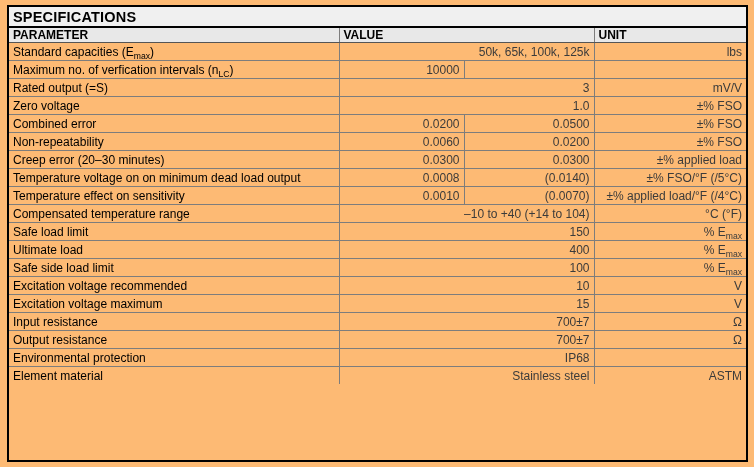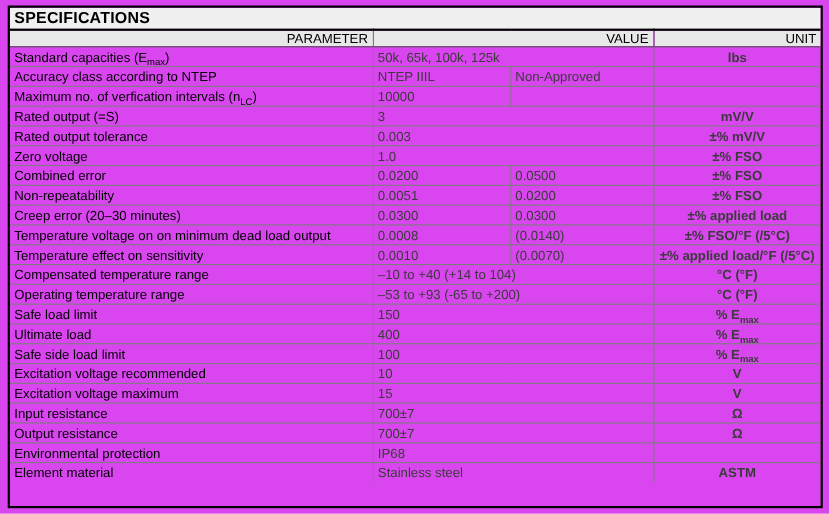--- a/index.html
+++ b/index.html
@@ -4,21 +4,21 @@
 <style>
   html, body {
     margin: 0;
     padding: 0;
     background: #ffffff;
     font-family: "Liberation Sans", "DejaVu Sans", sans-serif;
   }
   .page {
     width: 754px;
     height: 467px;
-    background: #d946ef;
+    background: #fdba74;
     box-sizing: border-box;
     padding: 5px 6px 5px 7px;
   }
   .spec-wrap {
     border: 2px solid #000000;
     box-sizing: border-box;
     height: 457px;
     overflow: hidden;
   }
   table.spec {
@@ -45,46 +45,45 @@
     font-weight: bold;
     font-size: 14.5px;
     letter-spacing: 0.2px;
     color: #000000;
     text-align: left;
     vertical-align: middle;
   }
   tr.head td {
     height: 14px;
     background: #e8e8e8;
-    font-weight: normal;
+    font-weight: bold;
     font-size: 12px;
     color: #000000;
-    text-align: right;
+    text-align: left;
     vertical-align: middle;
     border-bottom: 1px solid #555555;
   }
   tr.data td {
     height: 17px;
     font-size: 12px;
     vertical-align: middle;
   }
   td.param {
     font-weight: normal;
     color: #000000;
     text-align: left;
   }
   td.val {
     color: #3b3b3b;
-    text-align: left;
+    text-align: right;
   }
   td.unit {
     color: #3b3b3b;
-    text-align: center;
+    text-align: right;
     font-size: 11.5px;
-    font-weight: bold;
   }
   sub {
     font-size: 72%;
     line-height: 0;
   }
 </style>
 </head>
 <body>
 
 <div class="page">
@@ -105,84 +104,68 @@
         <td colspan="2">VALUE</td>
         <td>UNIT</td>
       </tr>
 
       <tr class="data">
         <td class="param">Standard capacities (E<sub>max</sub>)</td>
         <td class="val" colspan="2">50k, 65k, 100k, 125k</td>
         <td class="unit">lbs</td>
       </tr>
       <tr class="data">
-        <td class="param">Accuracy class according to NTEP</td>
-        <td class="val">NTEP IIIL</td>
-        <td class="val">Non-Approved</td>
-        <td class="unit"></td>
-      </tr>
-      <tr class="data">
         <td class="param">Maximum no. of verfication intervals (n<sub>LC</sub>)</td>
         <td class="val">10000</td>
         <td class="val"></td>
         <td class="unit"></td>
       </tr>
       <tr class="data">
         <td class="param">Rated output (=S)</td>
         <td class="val" colspan="2">3</td>
         <td class="unit">mV/V</td>
       </tr>
       <tr class="data">
-        <td class="param">Rated output tolerance</td>
-        <td class="val" colspan="2">0.003</td>
-        <td class="unit">±% mV/V</td>
-      </tr>
-      <tr class="data">
         <td class="param">Zero voltage</td>
         <td class="val" colspan="2">1.0</td>
         <td class="unit">±% FSO</td>
       </tr>
       <tr class="data">
         <td class="param">Combined error</td>
         <td class="val">0.0200</td>
         <td class="val">0.0500</td>
         <td class="unit">±% FSO</td>
       </tr>
       <tr class="data">
         <td class="param">Non-repeatability</td>
-        <td class="val">0.0051</td>
+        <td class="val">0.0060</td>
         <td class="val">0.0200</td>
         <td class="unit">±% FSO</td>
       </tr>
       <tr class="data">
         <td class="param">Creep error (20–30 minutes)</td>
         <td class="val">0.0300</td>
         <td class="val">0.0300</td>
         <td class="unit">±% applied load</td>
       </tr>
       <tr class="data">
         <td class="param">Temperature voltage on on minimum dead load output</td>
         <td class="val">0.0008</td>
         <td class="val">(0.0140)</td>
         <td class="unit">±% FSO/°F (/5°C)</td>
       </tr>
       <tr class="data">
         <td class="param">Temperature effect on sensitivity</td>
         <td class="val">0.0010</td>
         <td class="val">(0.0070)</td>
-        <td class="unit">±% applied load/°F (/5°C)</td>
+        <td class="unit">±% applied load/°F (/4°C)</td>
       </tr>
       <tr class="data">
         <td class="param">Compensated temperature range</td>
         <td class="val" colspan="2">–10 to +40 (+14 to 104)</td>
-        <td class="unit">°C (°F)</td>
-      </tr>
-      <tr class="data">
-        <td class="param">Operating temperature range</td>
-        <td class="val" colspan="2">–53 to +93 (-65 to +200)</td>
         <td class="unit">°C (°F)</td>
       </tr>
       <tr class="data">
         <td class="param">Safe load limit</td>
         <td class="val" colspan="2">150</td>
         <td class="unit">% E<sub>max</sub></td>
       </tr>
       <tr class="data">
         <td class="param">Ultimate load</td>
         <td class="val" colspan="2">400</td>

